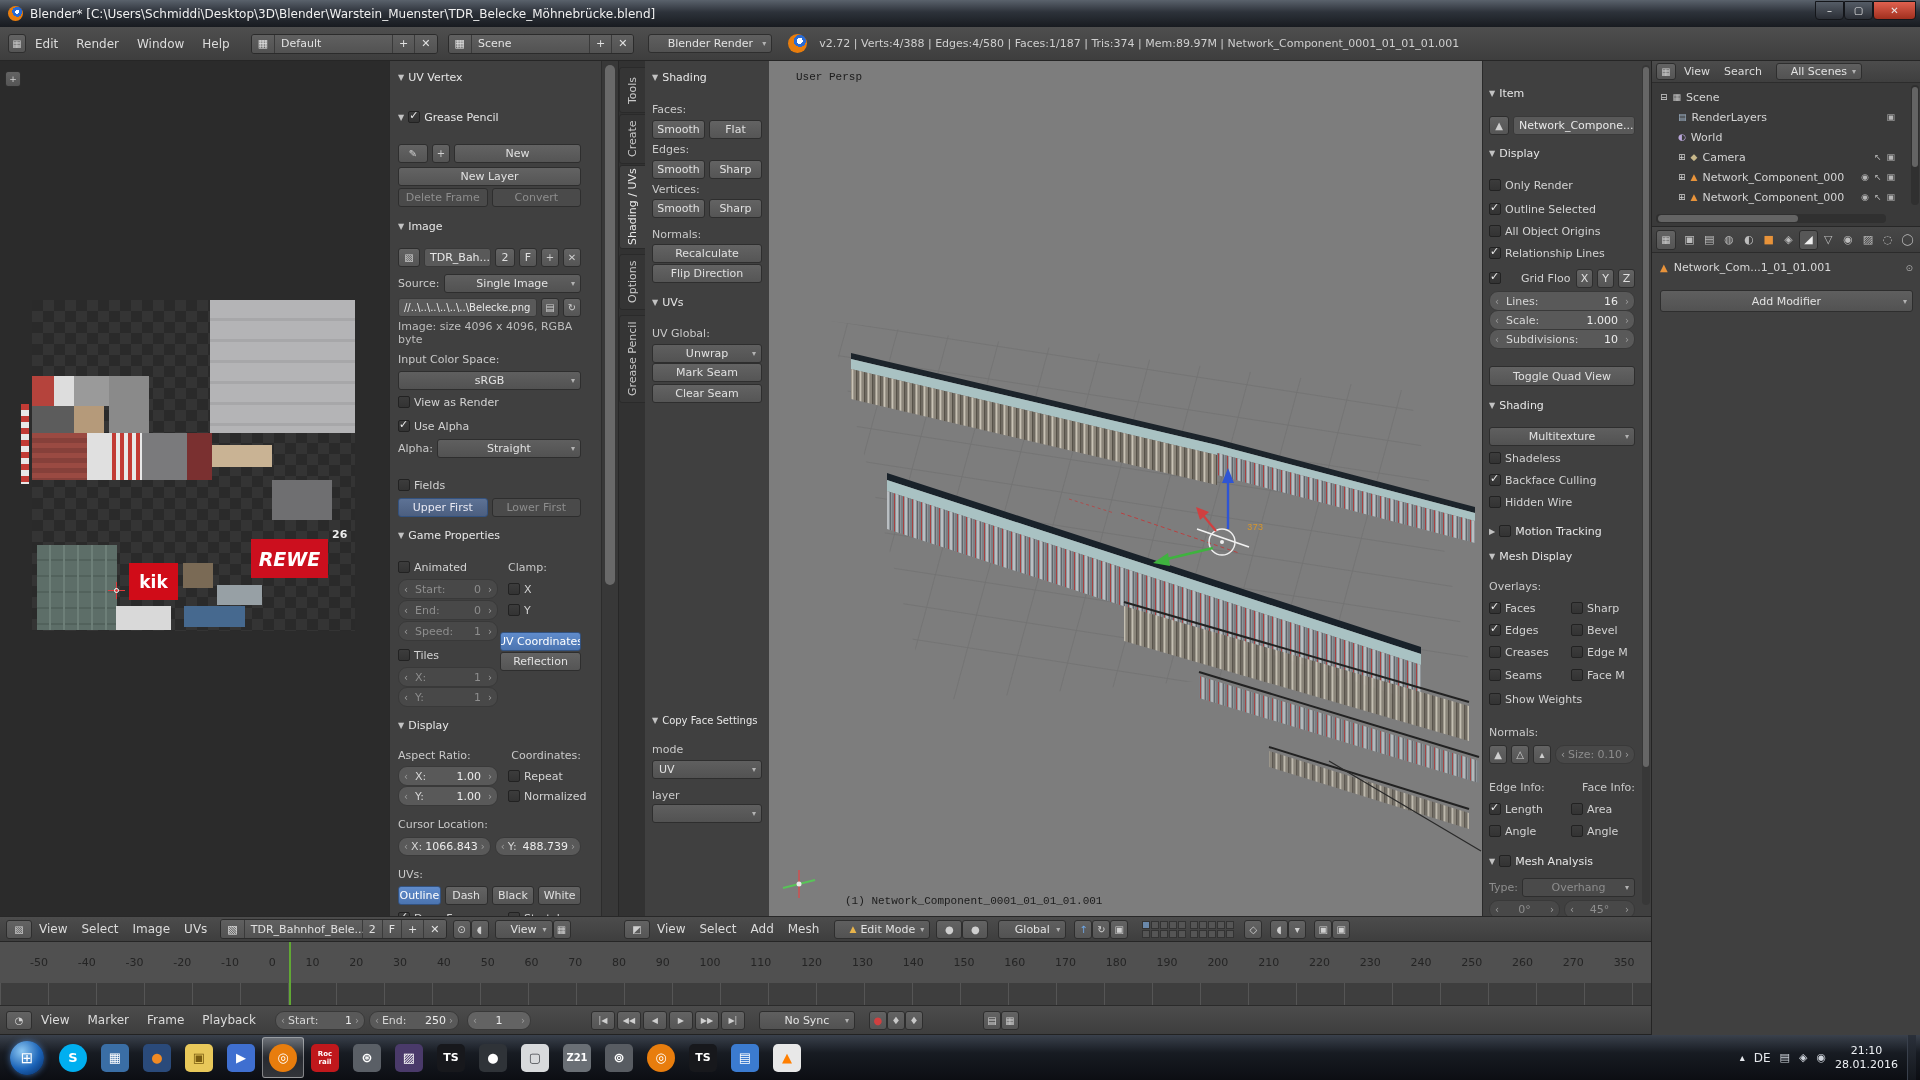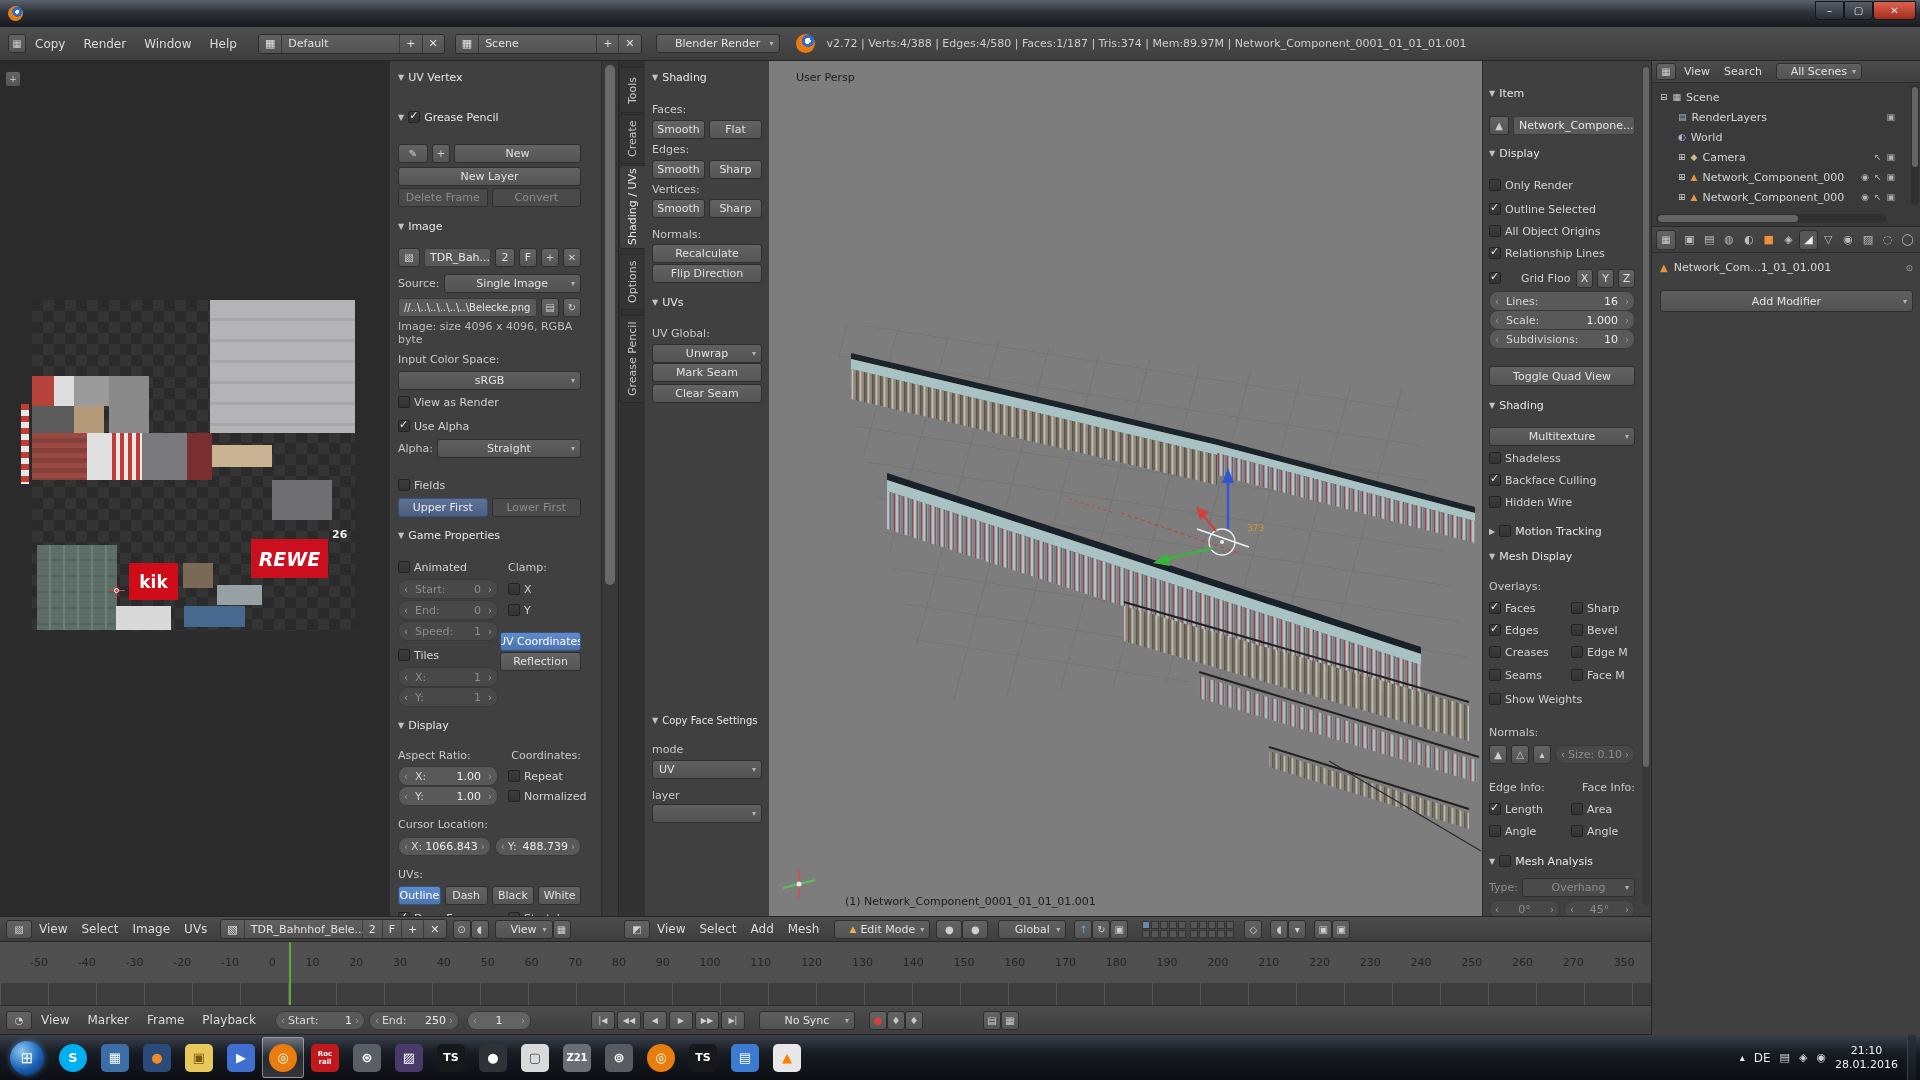--- a/index.html
+++ b/index.html
@@ -134,44 +134,45 @@
 .slot{width:42px;height:41px;display:flex;align-items:center;justify-content:center;border-radius:3px;flex:none;}
 .slot.active{background:linear-gradient(rgba(255,255,255,.28),rgba(255,255,255,.08) 50%,rgba(255,255,255,.16));
   border:1px solid rgba(255,255,255,.4);}
 .tbi{width:28px;height:28px;border-radius:5px;display:flex;align-items:center;justify-content:center;
   color:#fff;font-size:13px;font-weight:bold;text-align:center;overflow:hidden;}
 .tray{margin-left:auto;display:flex;align-items:center;gap:9px;padding-right:4px;color:#e6e9ee;}
 .clock{text-align:center;font-size:11px;line-height:14px;color:#eef1f5;}
 .sliver{width:9px;height:45px;border-left:1px solid #39404c;background:linear-gradient(#2a303a,#14171d);}
 
 
-.ovl-text{position:absolute;color:#1c1c1c;font-size:11px;white-space:nowrap;}
+.ovl-text{position:absolute;color:#1c1c1c;font-size:11px;white-space:nowrap;font-family:Liberation Mono, monospace;}
 .atlas{position:absolute;left:32px;top:239px;width:323px;height:331px;background-color:#2a2a2a;
   background-image:linear-gradient(45deg,#343434 25%,transparent 25%,transparent 75%,#343434 75%),
     linear-gradient(45deg,#343434 25%,transparent 25%,transparent 75%,#343434 75%);
   background-size:22px 22px;background-position:0 0,11px 11px;overflow:hidden;}
 .ab{position:absolute;overflow:hidden;}
 </style>
 </head>
 <body>
 
 <div id="screen">
 
   <div class="titlebar">
     <span class="app-ico"></span>
+    <span class="title-text">Blender* [C:\Users\Schmiddi\Desktop\3D\Blender\Warstein_Muenster\TDR_Belecke_Möhnebrücke.blend]</span>
     <div class="winbtns">
       <div class="winbtn">–</div>
       <div class="winbtn">▢</div>
       <div class="winbtn close">✕</div>
     </div>
   </div>
 
   <div class="topbar">
     <div class="ib" style="margin-left:8px">▦</div>
-    <span class="mi">Copy</span>
+    <span class="mi">Edit</span>
     <span class="mi">Render</span>
     <span class="mi">Window</span>
     <span class="mi">Help</span>
     <div class="g" style="margin-left:12px">
       <div class="gi">▦</div>
       <div class="gi" style="width:118px;justify-content:flex-start">Default</div>
       <div class="gi">+</div>
       <div class="gi">✕</div>
     </div>
     <div class="g" style="margin-left:10px">

